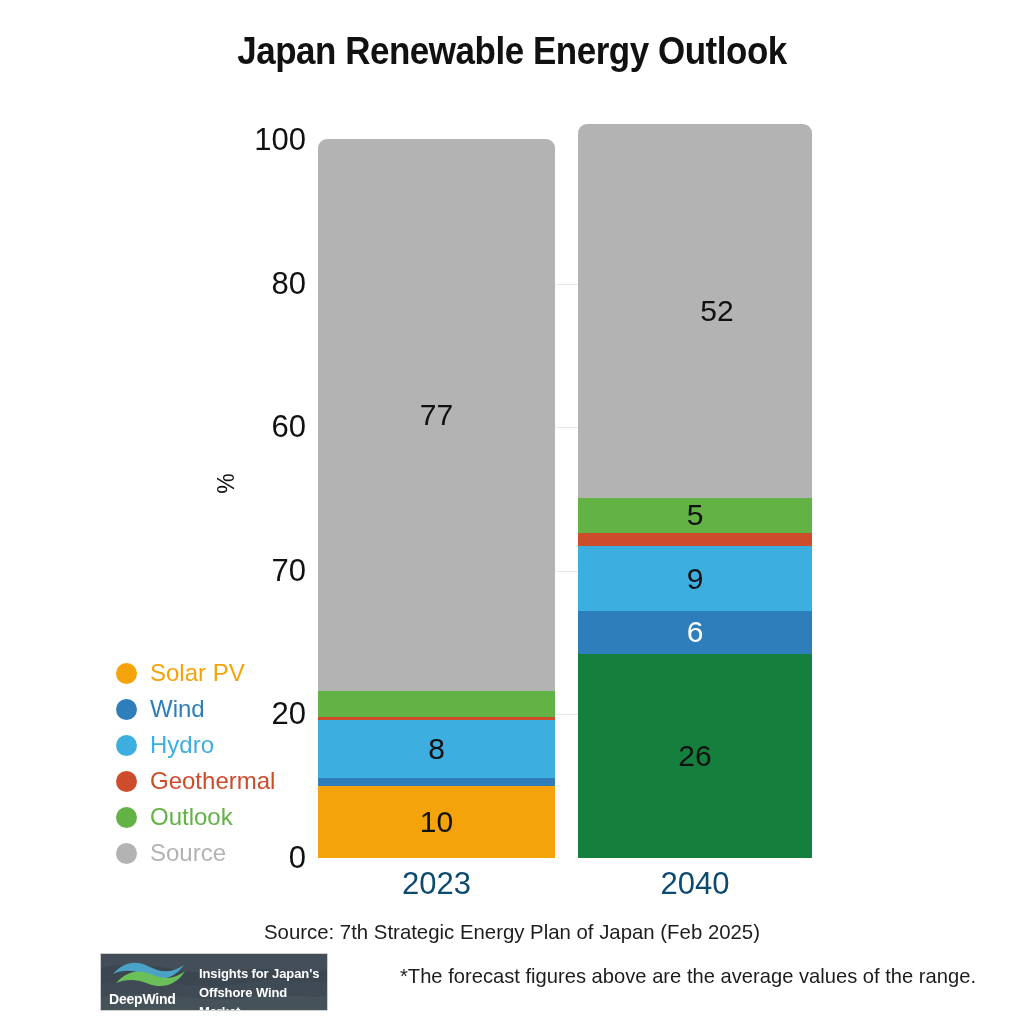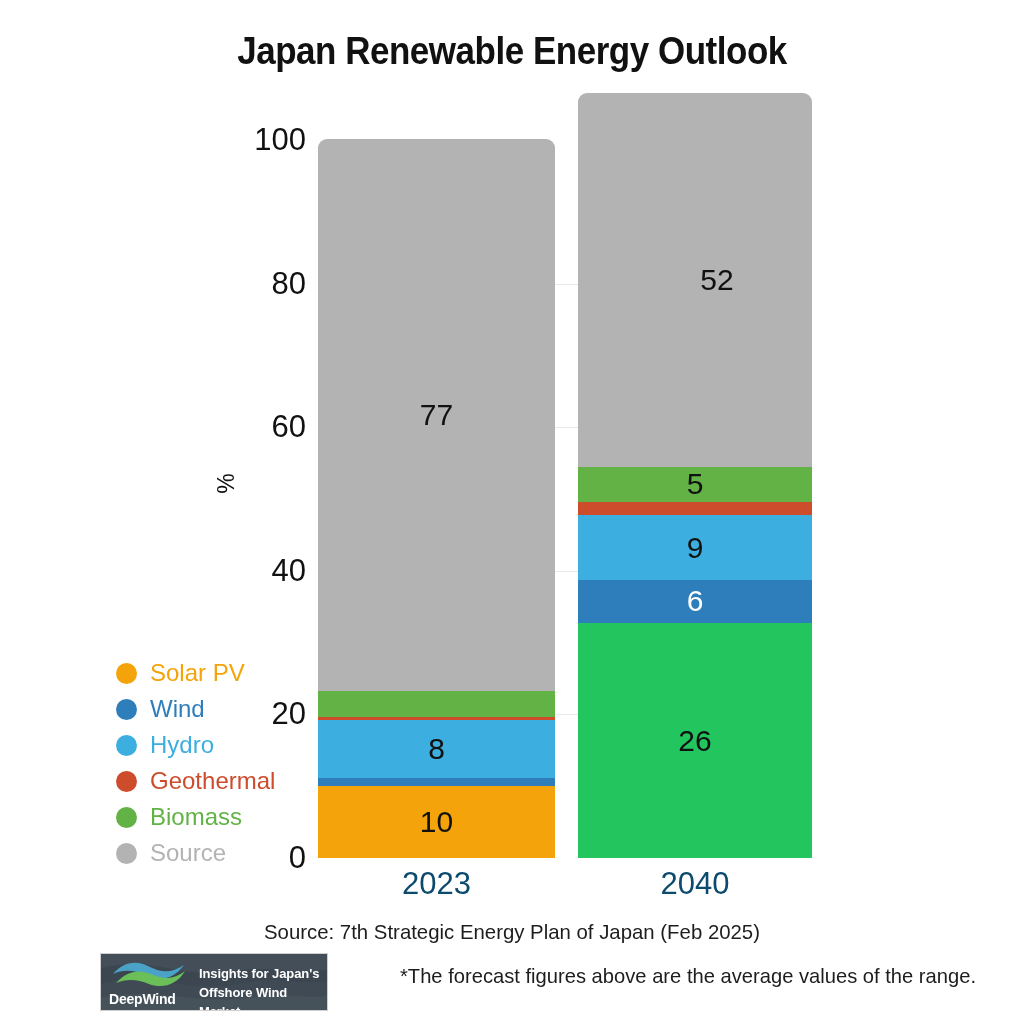--- a/index.html
+++ b/index.html
@@ -212,21 +212,21 @@
 <body>
 
 <div id="chart-title">Japan Renewable Energy Outlook</div>
 
 <div id="y-axis-title">%</div>
 
 <div id="y-axis-ticks">
     <div class="ytick-label" style="top: 0px;">100</div>
     <div class="ytick-label" style="top: 143.6px;">80</div>
     <div class="ytick-label" style="top: 287.2px;">60</div>
-    <div class="ytick-label" style="top: 430.8px;">40</div>
+    <div class="ytick-label" style="top: 430.8px;">70</div>
     <div class="ytick-label" style="top: 574.4px;">20</div>
     <div class="ytick-label" style="top: 718px;">0</div>
   </div>
 
 <div id="plot-area">
   <div id="gridlines">
       <div class="gridline" style="top: 574.4px;"></div>
       <div class="gridline" style="top: 430.8px;"></div>
       <div class="gridline" style="top: 287.2px;"></div>
       <div class="gridline" style="top: 143.6px;"></div>
@@ -239,21 +239,21 @@
       <div class="seg" style="height: 57.44px; background: rgb(61, 174, 224);">
         <span class="seg-label">8</span>
       </div>
       <div class="seg" style="height: 2.872px; background: rgb(204, 76, 44);"></div>
       <div class="seg" style="height: 25.848px; background: rgb(98, 178, 70);"></div>
       <div class="seg" style="height: 552.86px; background: rgb(179, 179, 179);">
         <span class="seg-label">77</span>
       </div>
     </div>
   <div class="bar-stack" id="bar-2040">
-      <div class="seg" style="height: 235px; background: #22c55e; text-align: center;">
+      <div class="seg" style="height: 204px; background: #15803d; text-align: center;">
         <span class="seg-label">26</span>
       </div>
       <div class="seg" style="height: 43.08px; background: rgb(46, 126, 187);">
         <span class="seg-label light">6</span>
       </div>
       <div class="seg" style="height: 64.62px; background: rgb(61, 174, 224);">
         <span class="seg-label">9</span>
       </div>
       <div class="seg" style="height: 12.924px; background: rgb(204, 76, 44);"></div>
       <div class="seg" style="height: 35.9px; background: rgb(98, 178, 70);">
@@ -280,21 +280,21 @@
     <div class="legend-item">
       <span class="legend-dot" style="background: rgb(61, 174, 224);"></span>
       <span class="legend-label" style="color: rgb(61, 174, 224);">Hydro</span>
     </div>
     <div class="legend-item">
       <span class="legend-dot" style="background: rgb(204, 76, 44);"></span>
       <span class="legend-label" style="color: rgb(204, 76, 44);">Geothermal</span>
     </div>
     <div class="legend-item">
       <span class="legend-dot" style="background: rgb(98, 178, 70);"></span>
-      <span class="legend-label" style="color: rgb(98, 178, 70);">Biomass</span>
+      <span class="legend-label" style="color: rgb(98, 178, 70);">Outlook</span>
     </div>
     <div class="legend-item">
       <span class="legend-dot" style="background: rgb(179, 179, 179);"></span>
       <span class="legend-label" style="color: rgb(179, 179, 179);">Source</span>
     </div>
   </div>
 
 <div id="source-note">Source: 7th Strategic Energy Plan of Japan (Feb 2025)</div>
 <div id="forecast-note">*The forecast figures above are the average values of the range.</div>
 

